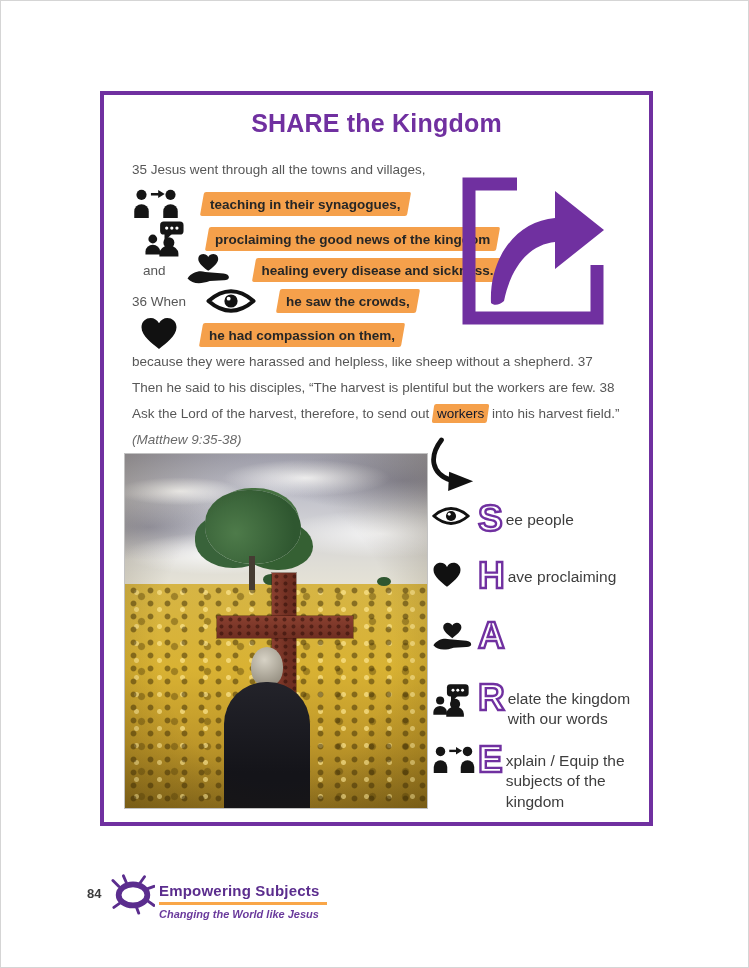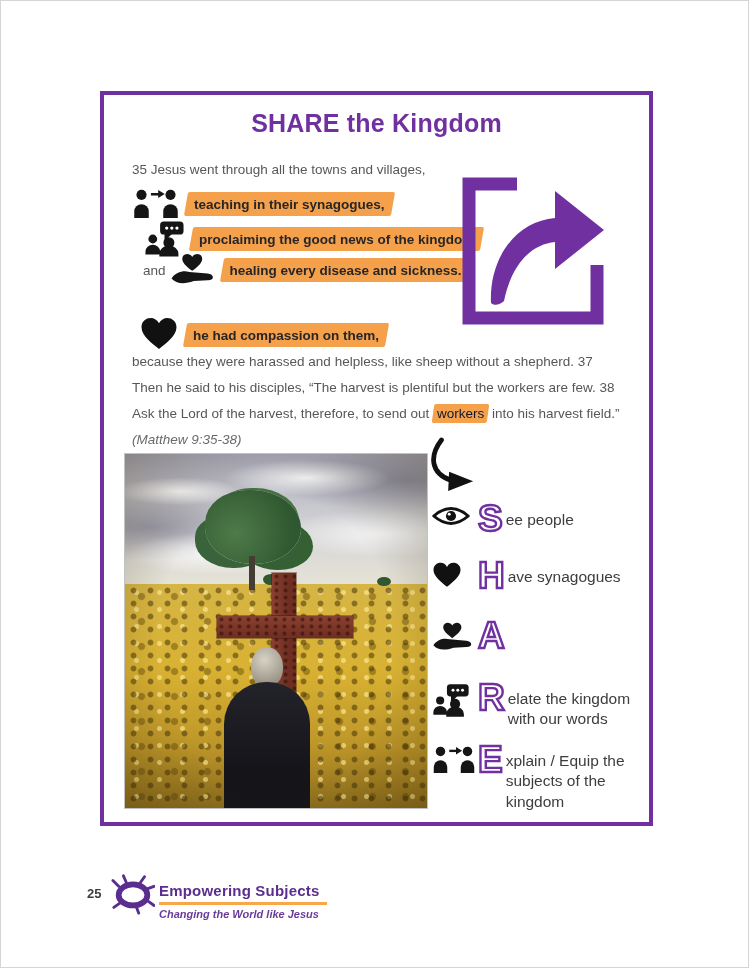--- a/index.html
+++ b/index.html
@@ -8,21 +8,21 @@
     border:1px solid #d5d5d5;background:#ffffff;overflow:hidden;
     font-family:"Liberation Sans",sans-serif;color:#575757;
   }
   .abs{position:absolute;}
   
   .frame{left:99px;top:90px;width:545px;height:727px;border:4px solid #7030A0;background:#fff;}
   .page-title{left:99px;top:108px;width:553px;text-align:center;
     font-size:25px;font-weight:800;color:#7030A0;letter-spacing:.2px;}
   
   .vtext{font-size:13.5px;color:#575757;}
-  .vrow{display:flex;align-items:center;gap:4px;white-space:nowrap;}
+  .vrow{display:flex;align-items:center;gap:20px;white-space:nowrap;}
   .hl{position:relative;display:inline-block;padding:3px 8px;margin:0 2px;}
   .hl-bg{position:absolute;inset:0;background:#F5A04B;transform:skewX(-10deg);border-radius:2px;}
   .hl-text{position:relative;font-size:13.5px;font-weight:700;color:#262626;}
   .hl-inline{position:relative;display:inline-block;padding:2px 4px;}
   .hl-inline .hl-bg{transform:skewX(-8deg);}
   .hl-inline .hl-text{font-weight:400;color:#0f172a;}
   .ref{font-style:italic;color:#6a6a6a;}
   .vicon svg{display:block;}
   
   .photo{left:124px;top:453px;width:302px;height:354px;overflow:hidden;background:#cfcfd2;outline:1px solid #c2c2c2;}
@@ -127,20 +127,31 @@
     <span class="vtext">and</span>
     <span class="vicon">
       <svg width="46" height="34" viewBox="0 0 60 44" fill="#151515">
         <path d="M29 23 C24 19 16 13.5 16 7.5 C16 3.2 19.2 1 22.5 1 C25 1 27.5 2.4 29 4.9 C30.5 2.4 33 1 35.5 1 C38.8 1 42 3.2 42 7.5 C42 13.5 34 19 29 23 Z"></path>
         <path d="M2 33 C8 24.5 17 22.5 25 24.5 L49 26.5 C53.5 27 56 29 56 31.5 C56 34 53 35.6 49 35.4 L31 36.5 C18 41 8 40 2 33 Z"></path>
       </svg>
     </span>
     <span class="hl"><i class="hl-bg"></i><span class="hl-text">healing every disease and sickness.</span></span>
   </div>
 
+  <div class="abs vrow" style="left:131px;top:286px;">
+    <span class="vtext">36 When</span>
+    <span class="vicon">
+      <svg width="50" height="28" viewBox="0 0 64 36">
+        <path d="M3 18 Q32 -7 61 18 Q32 43 3 18 Z" fill="#fff" stroke="#111" stroke-width="5" stroke-linejoin="round"></path>
+        <circle cx="32" cy="18" r="8.5" fill="#111"></circle>
+          <circle cx="29" cy="15" r="2.5" fill="#fff"></circle>
+      </svg>
+    </span>
+    <span class="hl"><i class="hl-bg"></i><span class="hl-text">he saw the crowds,</span></span>
+  </div>
 
   <div class="abs vrow" style="left:138px;top:316px;">
     <span class="vicon">
       <svg width="40" height="35" viewBox="0 0 40 36" fill="#111">
         <path d="M20 33 C13 27 2 19.5 2 10.5 C2 4.5 6.5 1 11.5 1 C15 1 18.2 3 20 6.5 C21.8 3 25 1 28.5 1 C33.5 1 38 4.5 38 10.5 C38 19.5 27 27 20 33 Z"></path>
       </svg>
     </span>
     <span class="hl"><i class="hl-bg"></i><span class="hl-text">he had compassion on them,</span></span>
   </div>
 
@@ -193,21 +204,21 @@
     <span class="rest">ee people</span>
   </div>
 
   <div class="abs share-row" style="top:557px;">
     <span class="ic">
       <svg width="30" height="27" viewBox="0 0 40 36" fill="#111">
         <path d="M20 33 C13 27 2 19.5 2 10.5 C2 4.5 6.5 1 11.5 1 C15 1 18.2 3 20 6.5 C21.8 3 25 1 28.5 1 C33.5 1 38 4.5 38 10.5 C38 19.5 27 27 20 33 Z"></path>
       </svg>
     </span>
     <span class="big-letter">H</span>
-    <span class="rest">ave synagogues</span>
+    <span class="rest">ave proclaiming</span>
   </div>
 
   <div class="abs share-row" style="top:617px;">
     <span class="ic">
       <svg width="42" height="31" viewBox="0 0 60 44" fill="#151515">
         <path d="M29 23 C24 19 16 13.5 16 7.5 C16 3.2 19.2 1 22.5 1 C25 1 27.5 2.4 29 4.9 C30.5 2.4 33 1 35.5 1 C38.8 1 42 3.2 42 7.5 C42 13.5 34 19 29 23 Z"></path>
         <path d="M2 33 C8 24.5 17 22.5 25 24.5 L49 26.5 C53.5 27 56 29 56 31.5 C56 34 53 35.6 49 35.4 L31 36.5 C18 41 8 40 2 33 Z"></path>
       </svg>
     </span>
     <span class="big-letter">A</span>
@@ -242,21 +253,21 @@
         <circle cx="52" cy="8" r="7"></circle>
           <path d="M42 40 v-9 a10 10 0 0 1 20 0 v9 z"></path>
       </svg>
     </span>
     <span class="big-letter">E</span>
     <span class="rest">xplain / Equip the
 subjects of the
 kingdom</span>
   </div>
 
-  <div class="abs pagenum">25</div>
+  <div class="abs pagenum">84</div>
   <div class="abs logo">
     <svg width="44" height="42" viewBox="0 0 46 42">
       <ellipse cx="23" cy="22" rx="15" ry="11" fill="none" stroke="#5B2D8E" stroke-width="6"></ellipse>
       <path d="M8 13 L2 7 M16 9 L13 2 M30 10 L35 3 M37 16 L45 13 M38 28 L45 33 M26 33 L29 41 M10 30 L3 35" stroke="#5B2D8E" stroke-width="3" fill="none" stroke-linecap="round"></path>
     </svg>
   </div>
   <div class="abs brand-block">
     <div class="brand">Empowering Subjects</div>
     <div class="brand-rule"></div>
     <div class="tagline">Changing the World like Jesus</div>

